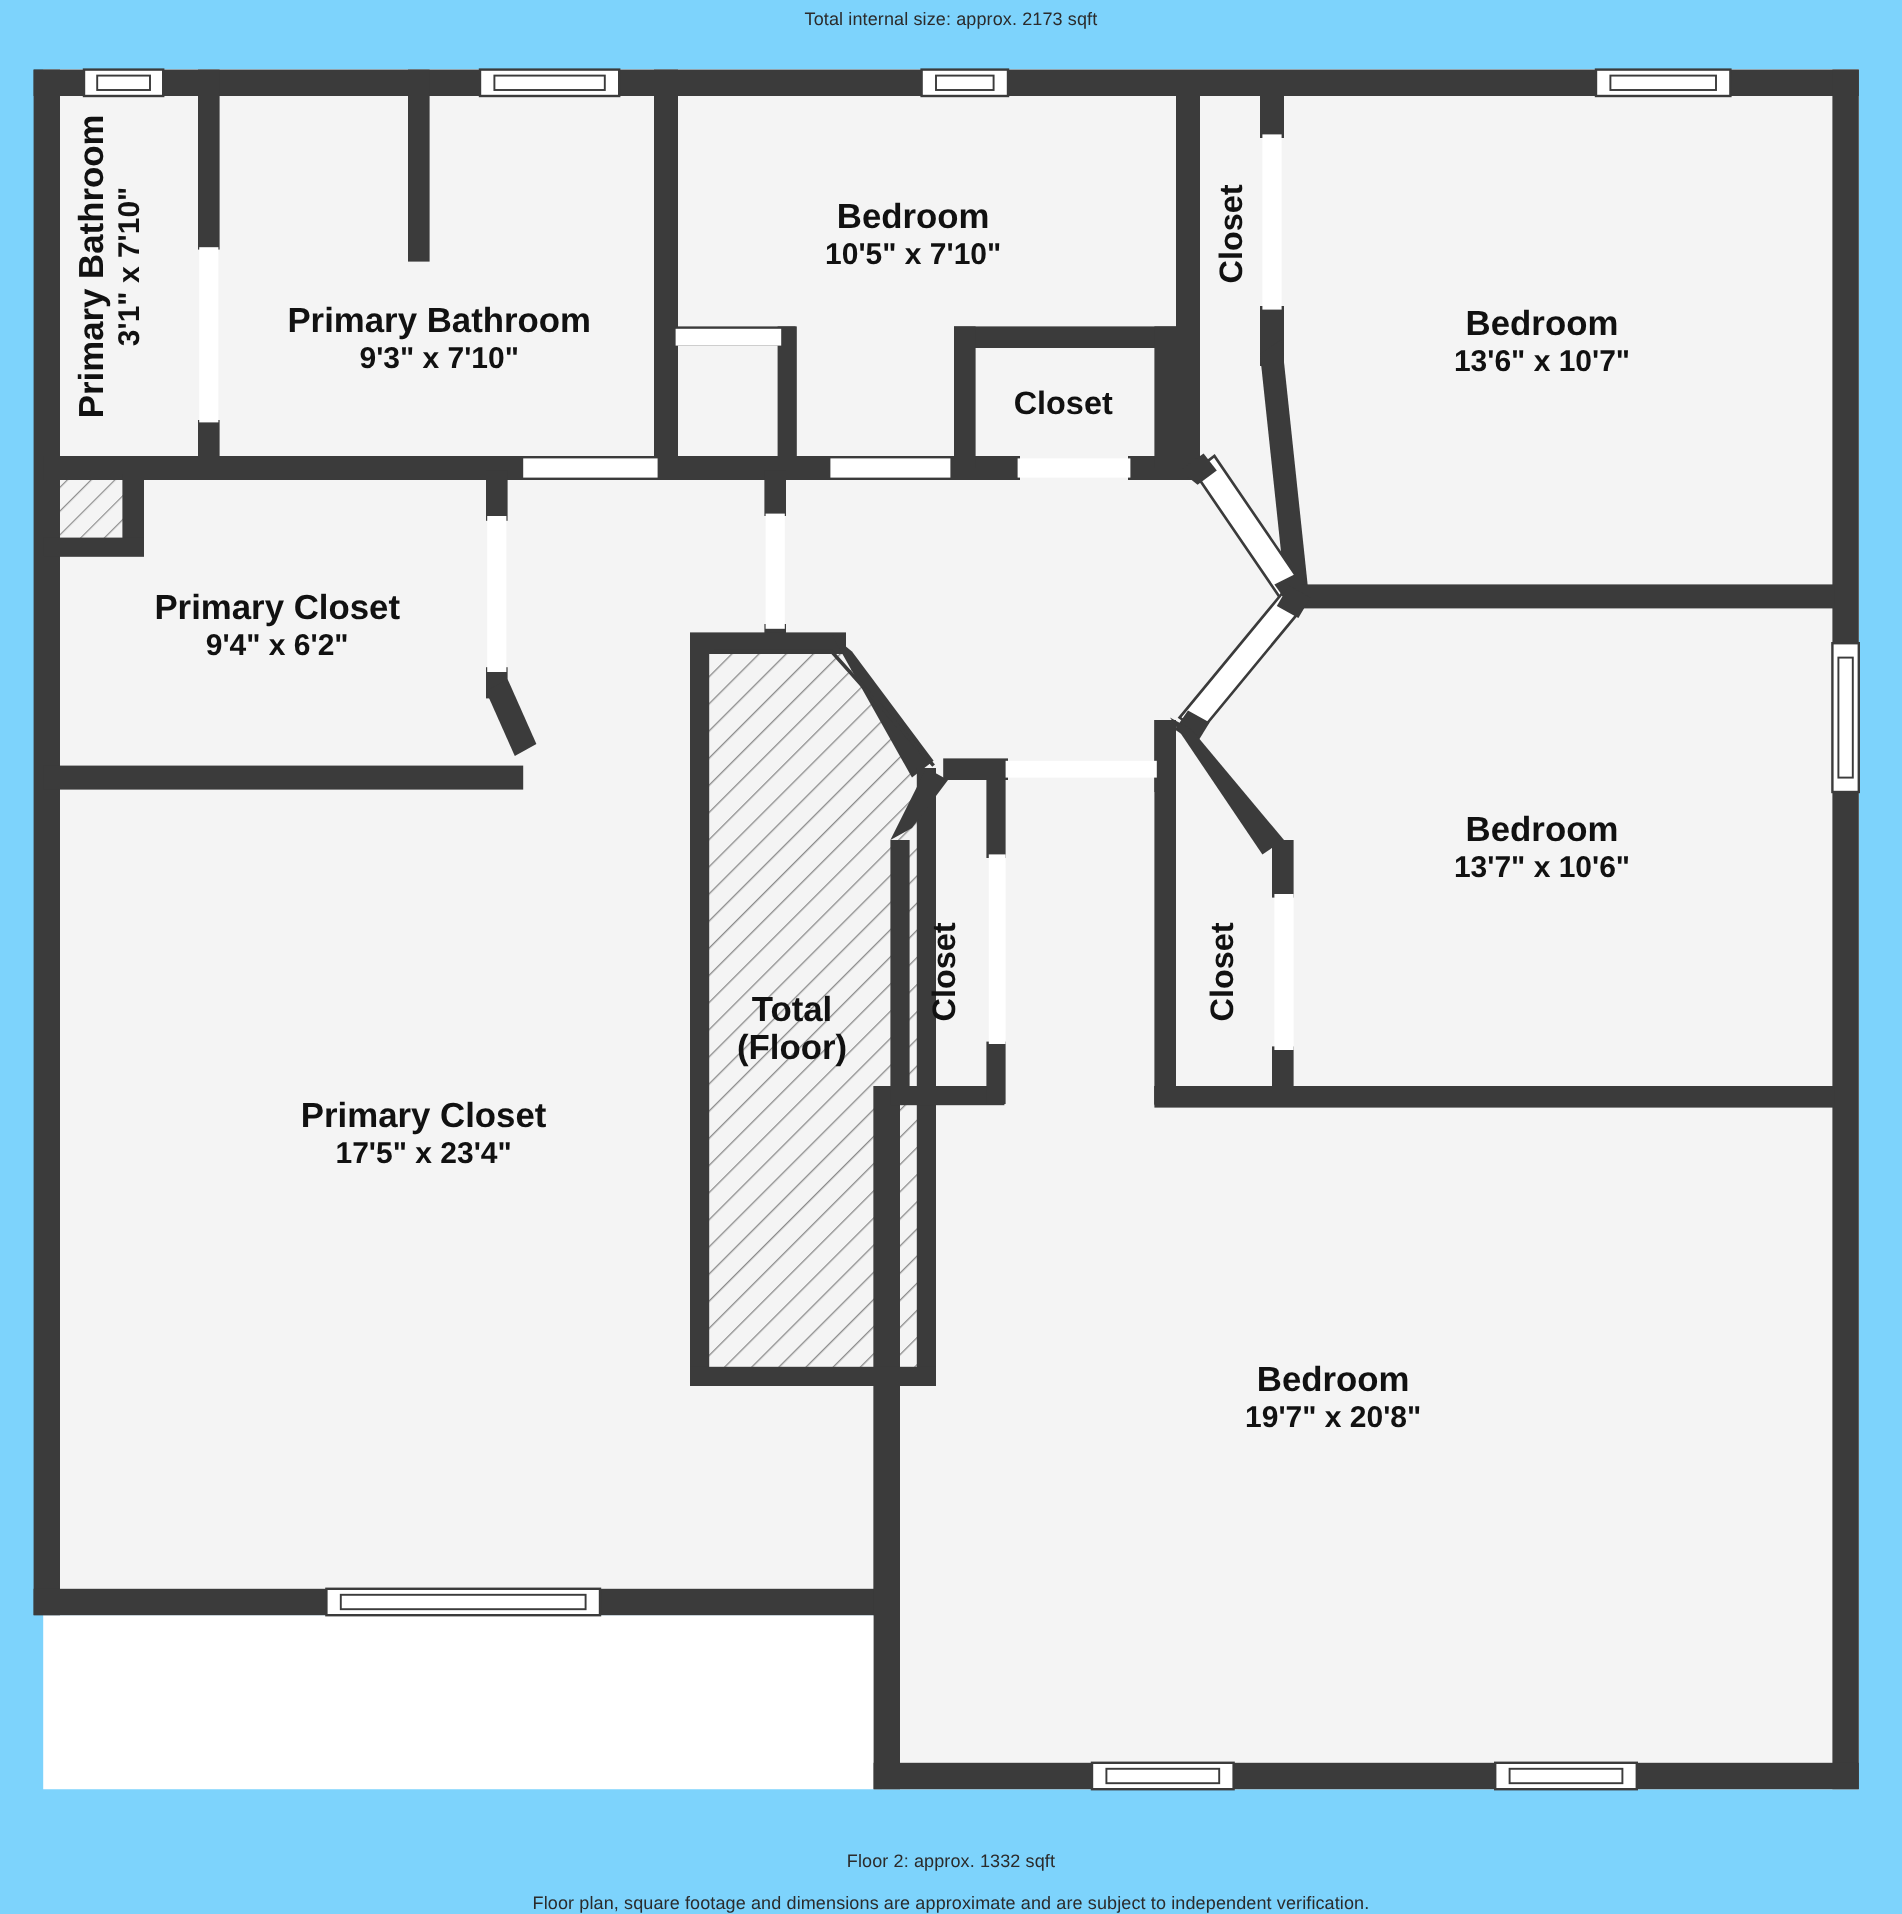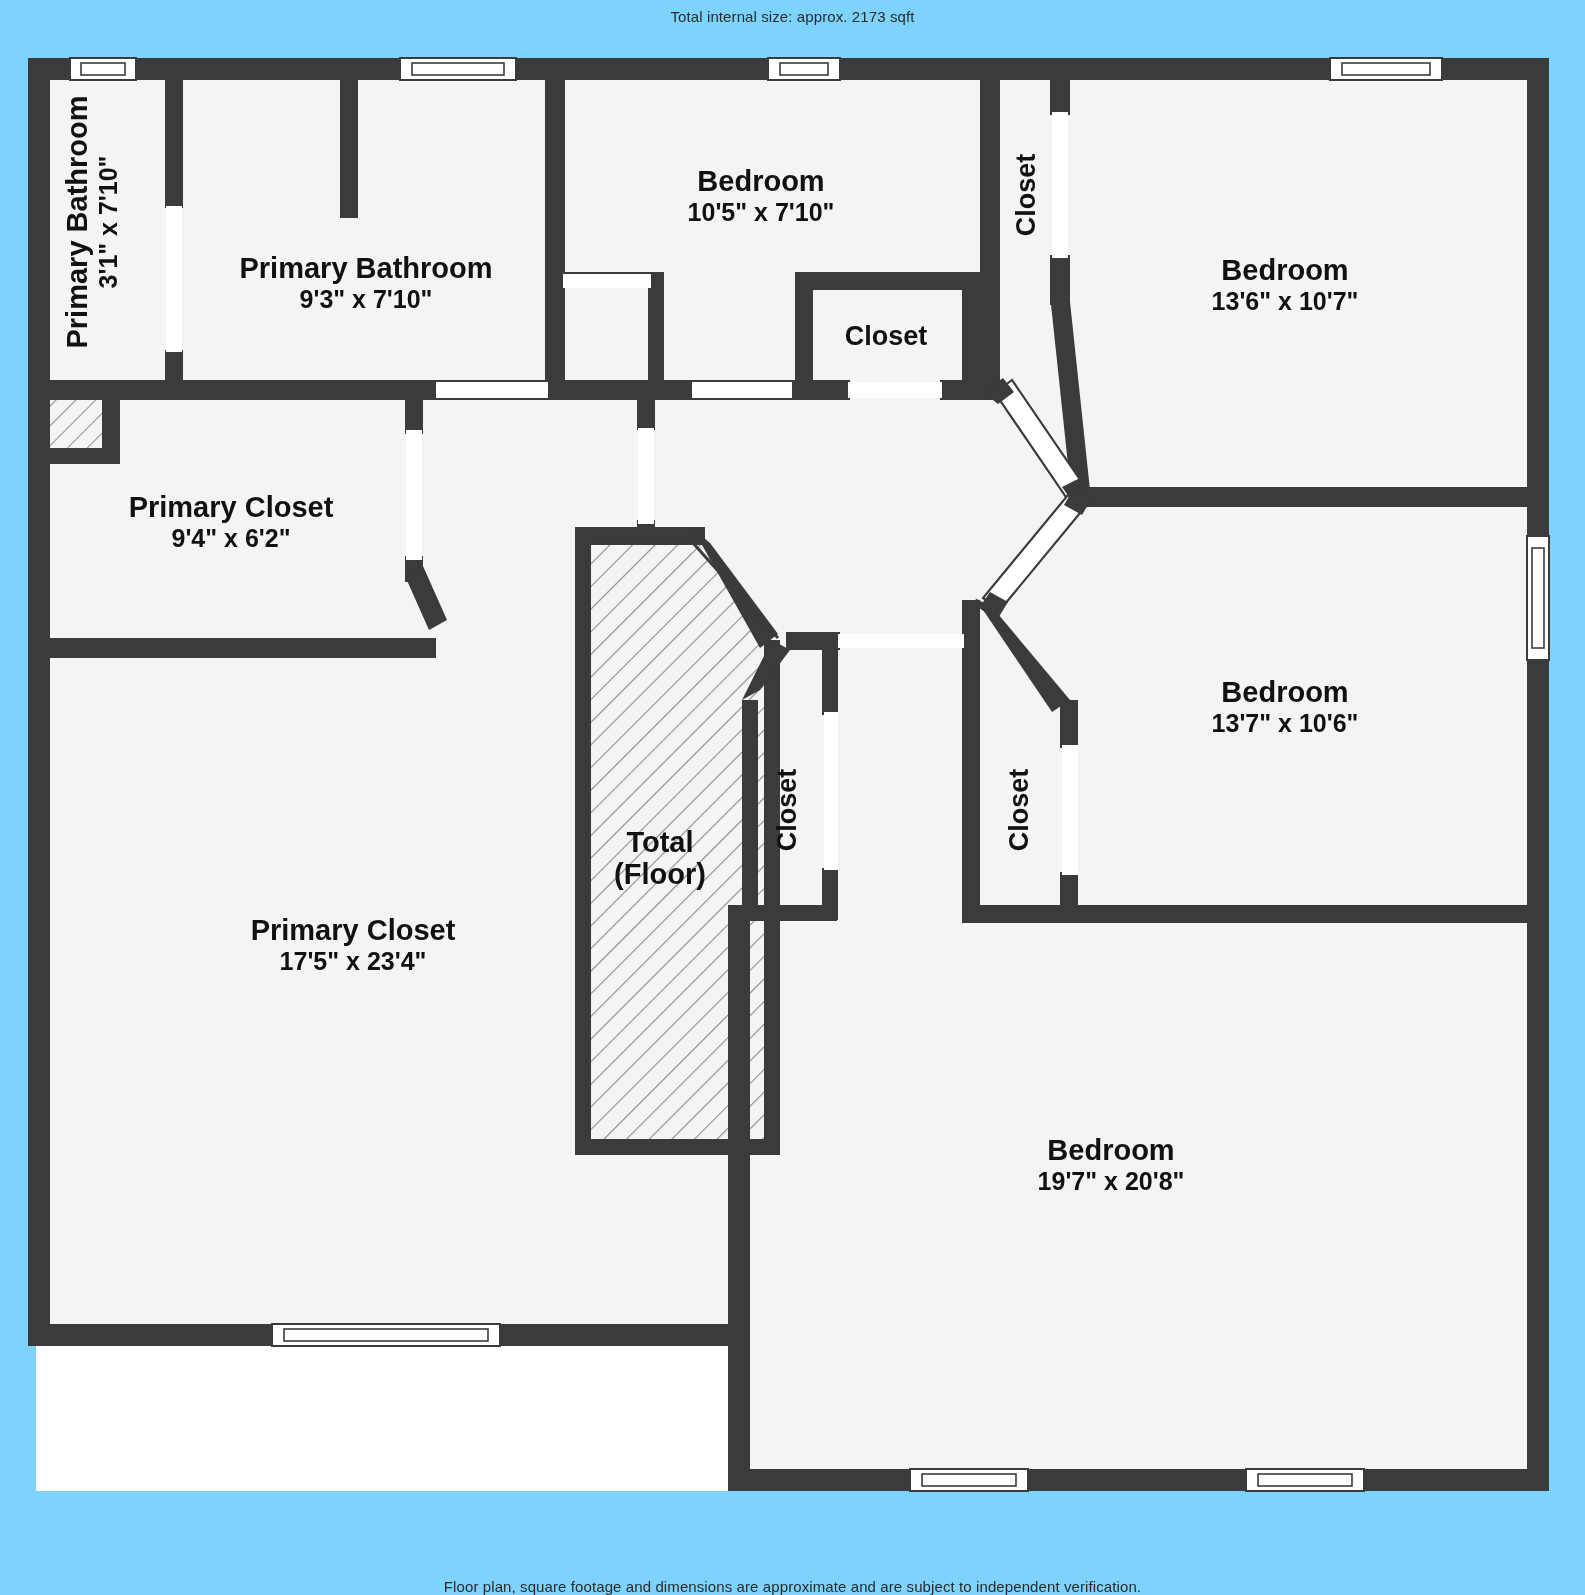--- a/index.html
+++ b/index.html
@@ -314,16 +314,17 @@
   <div class="room-label flat" style="left:353px; top:945px;">
     <span class="rname">Primary Closet</span>
     <span class="rdim">17'5" x 23'4"</span>
   </div>
 
   <div class="room-label flat" style="left:1111px; top:1165px;">
     <span class="rname">Bedroom</span>
     <span class="rdim">19'7" x 20'8"</span>
   </div>
 
+  <div class="caption" id="caption-floor">Floor 2: approx. 1332 sqft</div>
 
   <div class="caption" id="caption-disclaimer">Floor plan, square footage and dimensions are approximate and are subject to independent verification.</div>
 
 </div>
 
 </body></html>

